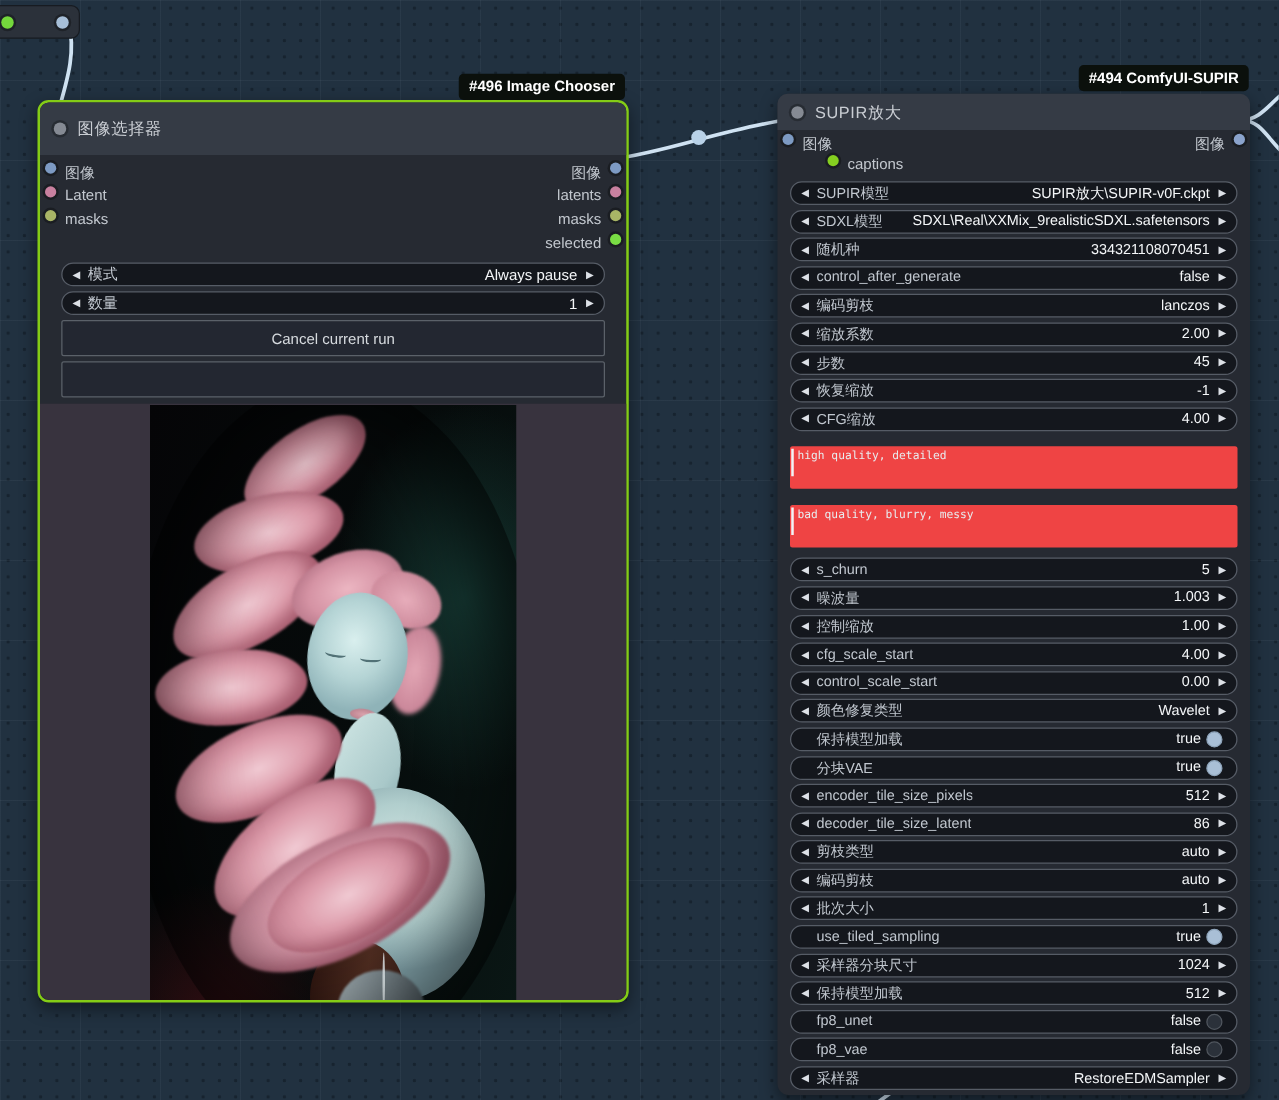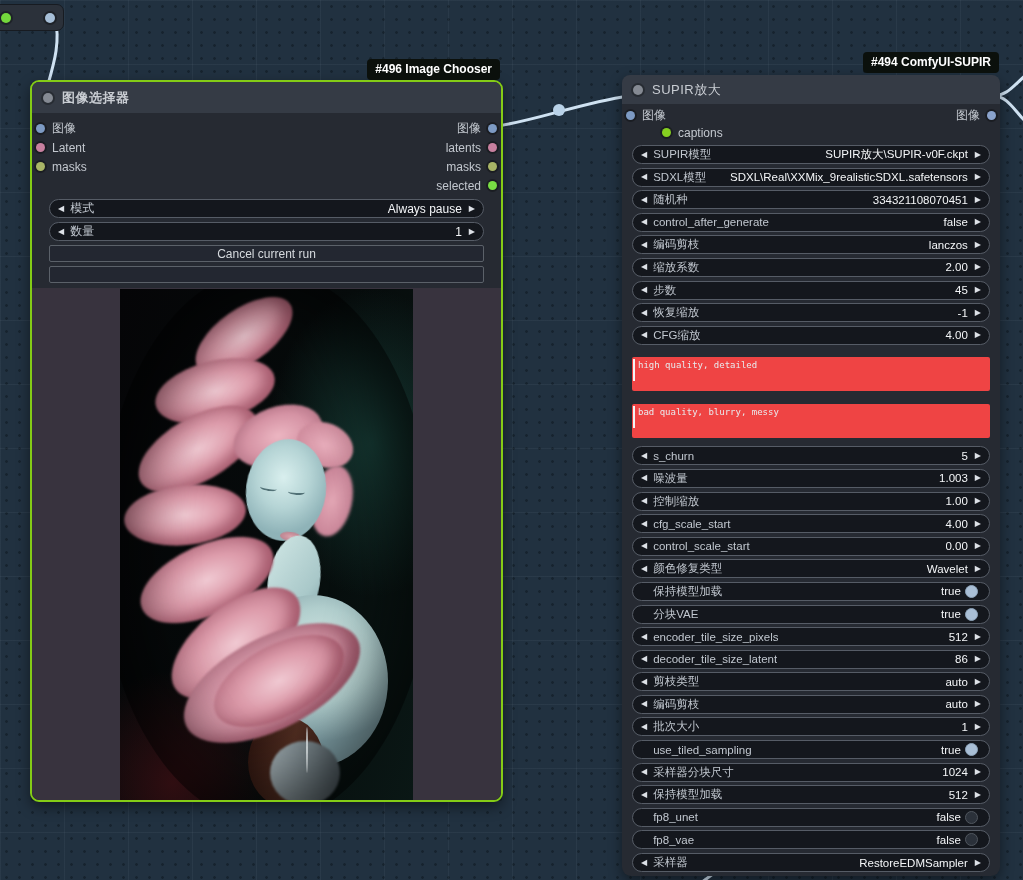--- a/index.html
+++ b/index.html
@@ -25,21 +25,21 @@
   .titlebar{ display:flex; align-items:center; gap:9px; padding:0 11px;
              background:#353b45; border-radius:8px 8px 0 0; flex:0 0 auto; }
   .title-dot{ width:10px; height:10px; border-radius:50%; background:#858a93;
               box-shadow:0 0 0 2px rgba(0,0,0,.25); flex:0 0 auto; }
   .title-text{ font-size:13px; color:#c9cdd3; letter-spacing:.5px; white-space:nowrap; }
 
   .ports{ position:relative; flex:0 0 auto; }
   .pcol{ position:absolute; top:6px; }
   .pcol.inputs{ left:4px; }
   .pcol.outputs{ right:4px; }
-  .port{ display:flex; align-items:center; gap:7px; height:19px; font-size:12px; }
+  .port{ display:flex; gap:7px; height:19px; font-size:12px; }
   .pcol.outputs .port{ flex-direction:row-reverse; }
   .pdot{ width:9px; height:9px; border-radius:50%; box-shadow:0 0 0 2px rgba(0,0,0,.3); }
   .plabel{ color:#c3c8cf; white-space:nowrap; }
 
   .widgets{ flex:0 0 auto; }
   .widget{ height:19px; border:1px solid #565c66; border-radius:10px;
            background:#14171d; display:flex; align-items:center;
            padding:0 8px; font-size:11.5px; }
   .arr{ font-size:8px; color:#dde1e7; line-height:1; flex:0 0 auto; cursor:pointer; }
   .wlabel{ margin-left:6px; color:#c1c7cf; white-space:nowrap; overflow:hidden; }
@@ -47,21 +47,21 @@
   .knob{ display:none; width:13px; height:13px; border-radius:50%;
          border:1px solid #50565e; margin-right:-3px; flex:0 0 auto; }
   .widget.t-toggle .arr{ visibility:hidden; }
   .widget.t-toggle .knob{ display:block; }
   .widget.on  .knob{ background:#a9bfd6; border-color:#8ea4ba; }
   .widget.off .knob{ background:#2b313a; }
   .widget.t-toggle .wvalue{ margin-right:4px; }
 
   .chooser .widgets{ padding:2px 17px 0; }
   .chooser .widget{ margin-bottom:4px; font-size:12px; }
-  .nbutton{ height:17px; margin:0 17px 4px; border:1px solid #5b6169; border-radius:2px;
+  .nbutton{ height:29px; margin:0 17px 4px; border:1px solid #5b6169; border-radius:2px;
             background:#232731; display:flex; align-items:center; justify-content:center;
             font-size:12px; color:#d6dade; cursor:pointer; }
   .matte{ flex:1 1 auto; background:#38333e; border-radius:0 0 8px 8px;
           display:flex; justify-content:center; overflow:hidden; margin-top:1px; }
 
   .supir .widgets{ padding:3px 10px 0; }
   .supir .widget{ margin-bottom:3.6px; }
   .textarea{ height:34px; margin:9px 10px 13px; background:#ef4444; border-radius:2px;
              position:relative; font-family:"DejaVu Sans Mono", monospace; font-size:9px;
              color:#e8ebee; overflow:hidden; }
@@ -143,21 +143,21 @@
 
 <div class="node-collapsed">
 
     <span class="pdot" style="background: rgb(116, 216, 60);"></span>
 
     <span class="pdot" style="background: rgb(167, 191, 216);"></span>
   </div>
 
 <div class="node chooser" style="left:30px; top:80px; width:473px; height:722px;">
   <div class="badge">#496 Image Chooser</div>
-  <div class="titlebar" style="height:31px;font-weight:bold;">
+  <div class="titlebar" style="height:42px;">
     <span class="title-dot"></span>
     <span class="title-text">图像选择器</span>
   </div>
   <div class="ports" style="height:84px;">
     <div class="pcol inputs">
 
         <div class="port">
           <span class="pdot" style="background: rgb(125, 154, 195);"></span>
           <span class="plabel">图像</span>
         </div>

